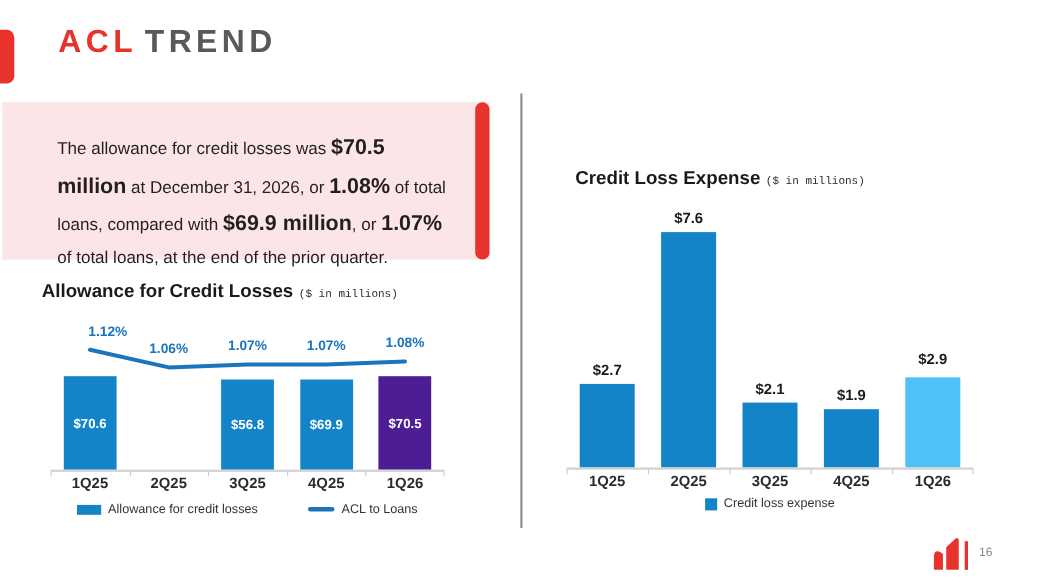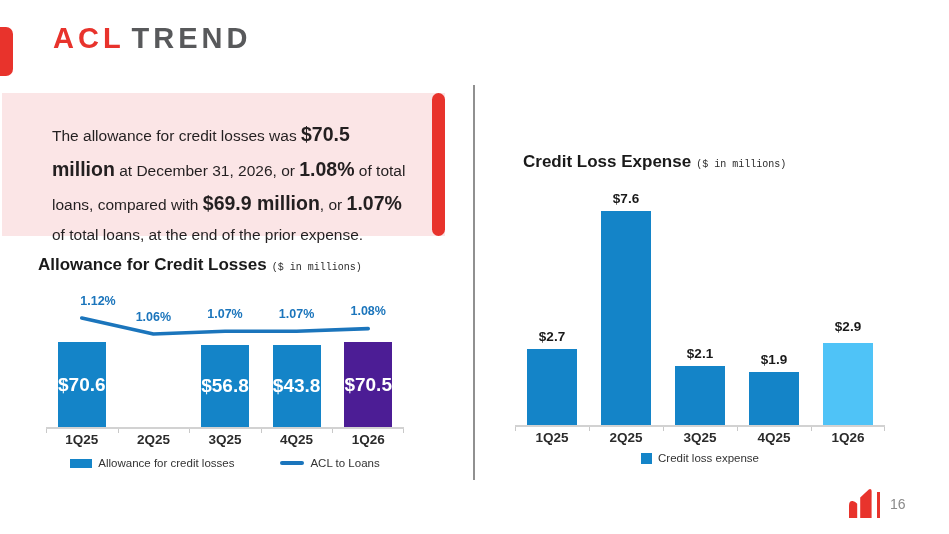--- a/index.html
+++ b/index.html
@@ -23,21 +23,21 @@
   .callout-text{margin:0;padding:24px 28px 0 50px;font-size:15.5px;line-height:1.78;color:#231F20;}
   .callout-text b{font-size:19.5px;}
 
   
   .chart-title{position:absolute;font-weight:bold;color:#1A1A1A;font-size:17px;white-space:nowrap;}
   .chart-sub{font-weight:normal;font-size:10px;color:#2B2B2B;margin-left:5px;font-family:Liberation Mono, monospace;}
   .plot{position:absolute;}
   #plot-left{left:46px;top:290px;width:358px;height:137px;}
   #plot-right{left:515px;top:190px;width:370px;height:235px;}
   .vbar{position:absolute;bottom:0;display:flex;align-items:center;justify-content:center;}
-  .vbar-label{color:#fff;font-weight:bold;font-size:19px;}
+  .vbar-label{color:#fff;font-weight:bold;font-size:12px;}
   .pct-label{position:absolute;width:60px;text-align:center;font-weight:bold;font-size:12.5px;color:var(--line-blue);}
   .bar-top-label{position:absolute;text-align:center;font-weight:bold;font-size:13.5px;color:#1A1A1A;}
   .axis{position:absolute;border-top:2px solid var(--axis-gray);height:5px;}
   #axis-left{left:46px;top:427px;width:358px;}
   #axis-right{left:515px;top:425px;width:370px;}
   .tick{position:absolute;top:0;width:1px;height:4px;background:#C9C9C9;}
   .xlabels{position:absolute;display:flex;}
   #xlabels-left{left:46px;top:432px;width:358px;}
   #xlabels-right{left:515px;top:430px;width:370px;}
   .xcell{flex:1;text-align:center;font-weight:bold;font-size:13.5px;color:#2B2B2B;}
@@ -47,46 +47,46 @@
   .legend-item{display:flex;align-items:center;gap:6px;}
   .swatch-bar{width:22px;height:9px;background:var(--bar-blue);}
   .swatch-line{width:24px;height:3.5px;border-radius:2px;background:var(--line-blue);}
   .swatch-square{width:11px;height:11px;background:var(--bar-blue);}
 
   .divider{position:absolute;left:473px;top:85px;width:2px;height:395px;background:var(--divider-gray);}
 
   
   .logo{position:absolute;left:847px;top:488px;}
   .footer-line{position:absolute;left:877px;top:492px;width:2.5px;height:26px;background:var(--red);}
-  .page-num{position:absolute;left:890px;top:496px;font-size:14px;color:#8A8A8A;}
+  .page-num{position:absolute;left:890px;top:496px;font-size:11px;color:#8A8A8A;}
 </style>
 </head>
 <body>
 
 <div class="slide">
 
   <div class="top-tab"></div>
 
   <h1 class="page-title"><span class="t-red">ACL</span><span class="t-gray">TREND</span></h1>
 
   <div class="callout">
-    <p class="callout-text" id="callout-text"><span>The allowance for credit losses was </span><b>$70.5 million</b><span> at December 31, 2026, or </span><b>1.08%</b><span> of total loans, compared with </span><b>$69.9 million</b><span>, or </span><b>1.07%</b><span> of total loans, at the end of the prior expense.</span></p>
+    <p class="callout-text" id="callout-text"><span>The allowance for credit losses was </span><b>$70.5 million</b><span> at December 31, 2026, or </span><b>1.08%</b><span> of total loans, compared with </span><b>$69.9 million</b><span>, or </span><b>1.07%</b><span> of total loans, at the end of the prior quarter.</span></p>
     <div class="callout-bar"></div>
   </div>
 
   <div class="chart-title" id="title-left" style="left:38px;top:255px;"><span>Allowance for Credit Losses</span><span class="chart-sub">($ in millions)</span></div>
   <div class="plot" id="plot-left">
       <div class="vbar" style="left: 11.8px; width: 48px; height: 85px; background: rgb(20, 132, 200);">
         <span class="vbar-label">$70.6</span>
       </div>
       <div class="vbar" style="left: 155px; width: 48px; height: 81.9px; background: rgb(20, 132, 200);">
         <span class="vbar-label">$56.8</span>
       </div>
       <div class="vbar" style="left: 226.6px; width: 48px; height: 82.3px; background: rgb(20, 132, 200);">
-        <span class="vbar-label">$43.8</span>
+        <span class="vbar-label">$69.9</span>
       </div>
       <div class="vbar" style="left: 298.2px; width: 48px; height: 84.6px; background: #4c1d95;">
         <span class="vbar-label">$70.5</span>
       </div>
       <svg width="358" height="137" style="position: absolute; left: 0px; top: 0px; overflow: visible;">
         <polyline points="35.8,28.0 107.4,44.0 179.0,41.3 250.6,41.3 322.2,38.6" fill="none" stroke="#1B75BC" stroke-width="3.6" stroke-linecap="round" stroke-linejoin="round"></polyline>
       </svg>
       <div class="pct-label" style="left: 22px; top: 3.5px;">1.12%</div>
       <div class="pct-label" style="left: 77.4px; top: 19.5px;">1.06%</div>
       <div class="pct-label" style="left: 149px; top: 16.8px;">1.07%</div>

